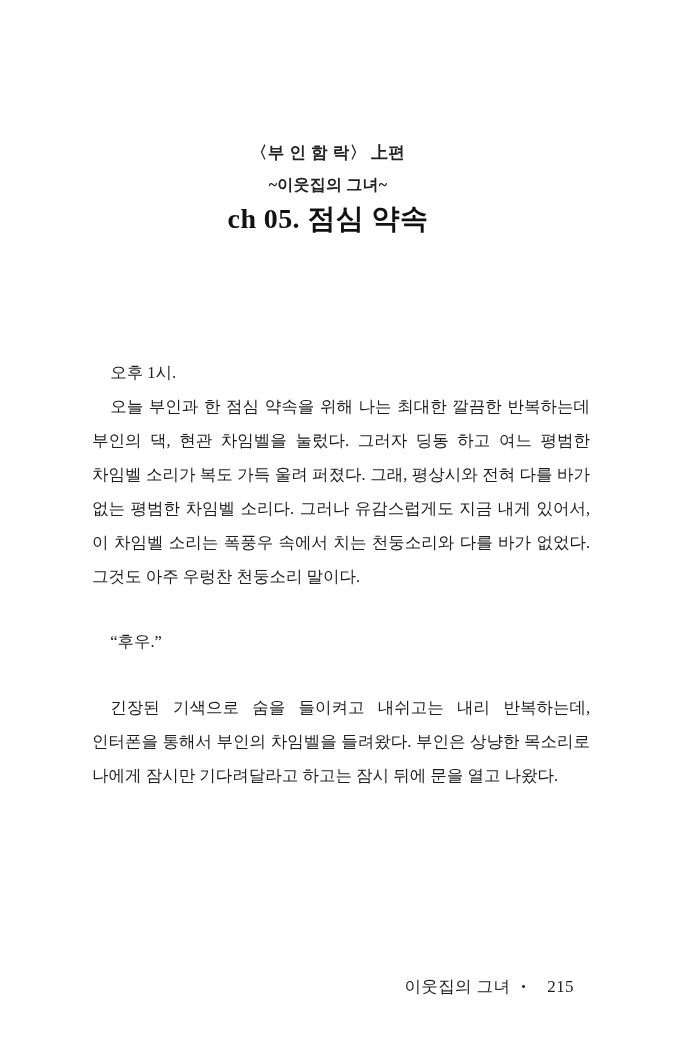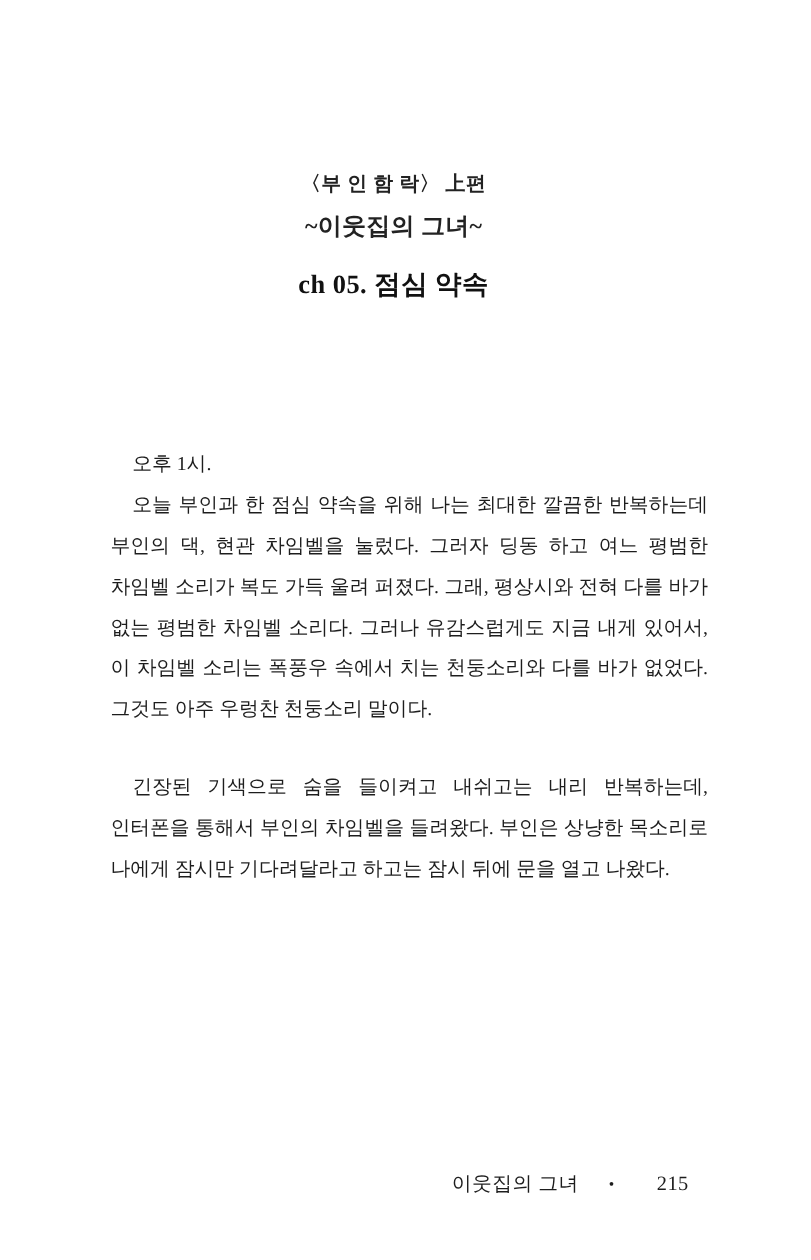--- a/index.html
+++ b/index.html
@@ -27,28 +27,28 @@
     padding-top: 142px;
   }
   .series-title {
     font-size: 16.5px;
     letter-spacing: 0.5px;
     font-weight: 700;
     color: #222;
     margin-bottom: 11px;
   }
   .subtitle {
-    font-size: 20px;
+    font-size: 16px;
     font-weight: 700;
     color: #222;
-    margin-bottom: 20px;
+    margin-bottom: 4px;
     letter-spacing: 0.2px;
   }
   .chapter-title {
-    font-size: 22px;
+    font-size: 28px;
     font-weight: 700;
     color: #111;
     letter-spacing: 0.4px;
   }
   .body-block {
     margin-top: 118px;
     padding-left: 92px;
     padding-right: 66px;
     font-size: 16.5px;
     line-height: 2.06;
@@ -71,21 +71,21 @@
     text-indent: 1.1em;
   }
   .footer {
     position: absolute;
     right: 82px;
     bottom: 52px;
     font-size: 16.5px;
     color: #1d1d1d;
     display: flex;
     align-items: center;
-    gap: 25px;
+    gap: 11px;
     letter-spacing: 0.4px;
   }
   .footer .dot {
     font-size: 13px;
     line-height: 1;
     position: relative;
     top: -1px;
   }
   .footer .pagenum {
     font-size: 17px;
@@ -99,20 +99,21 @@
 
   <div class="header-block">
     <div class="series-title">〈부 인 함 락〉 上편</div>
     <div class="subtitle">~이웃집의 그녀~</div>
     <div class="chapter-title">ch 05. 점심 약속</div>
   </div>
 
   <div class="body-block">
     <p class="para">오후 1시.</p>
     <p class="para">오늘 부인과 한 점심 약속을 위해 나는 최대한 깔끔한 반복하는데 부인의 댁, 현관 차임벨을 눌렀다. 그러자 딩동 하고 여느 평범한 차임벨 소리가 복도 가득 울려 퍼졌다. 그래, 평상시와 전혀 다를 바가 없는 평범한 차임벨 소리다. 그러나 유감스럽게도 지금 내게 있어서, 이 차임벨 소리는 폭풍우 속에서 치는 천둥소리와 다를 바가 없었다. 그것도 아주 우렁찬 천둥소리 말이다.</p>
+    <p class="para quote spaced">“후우.”</p>
     <p class="para spaced">긴장된 기색으로 숨을 들이켜고 내쉬고는 내리 반복하는데, 인터폰을 통해서 부인의 차임벨을 들려왔다. 부인은 상냥한 목소리로 나에게 잠시만 기다려달라고 하고는 잠시 뒤에 문을 열고 나왔다.</p>
   </div>
 
   <div class="footer">
     <span>이웃집의 그녀</span>
     <span class="dot">•</span>
     <span class="pagenum">215</span>
   </div>
 
 </div>

